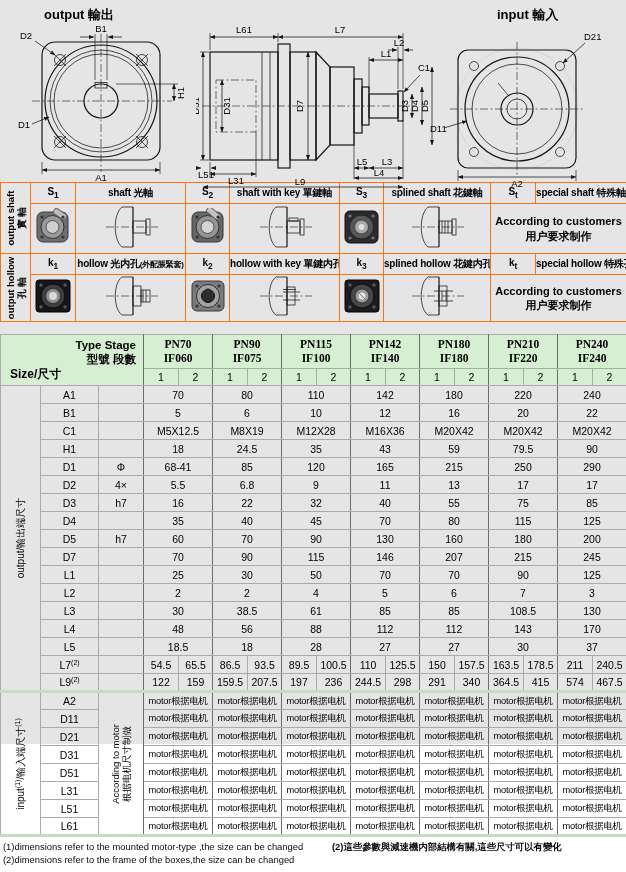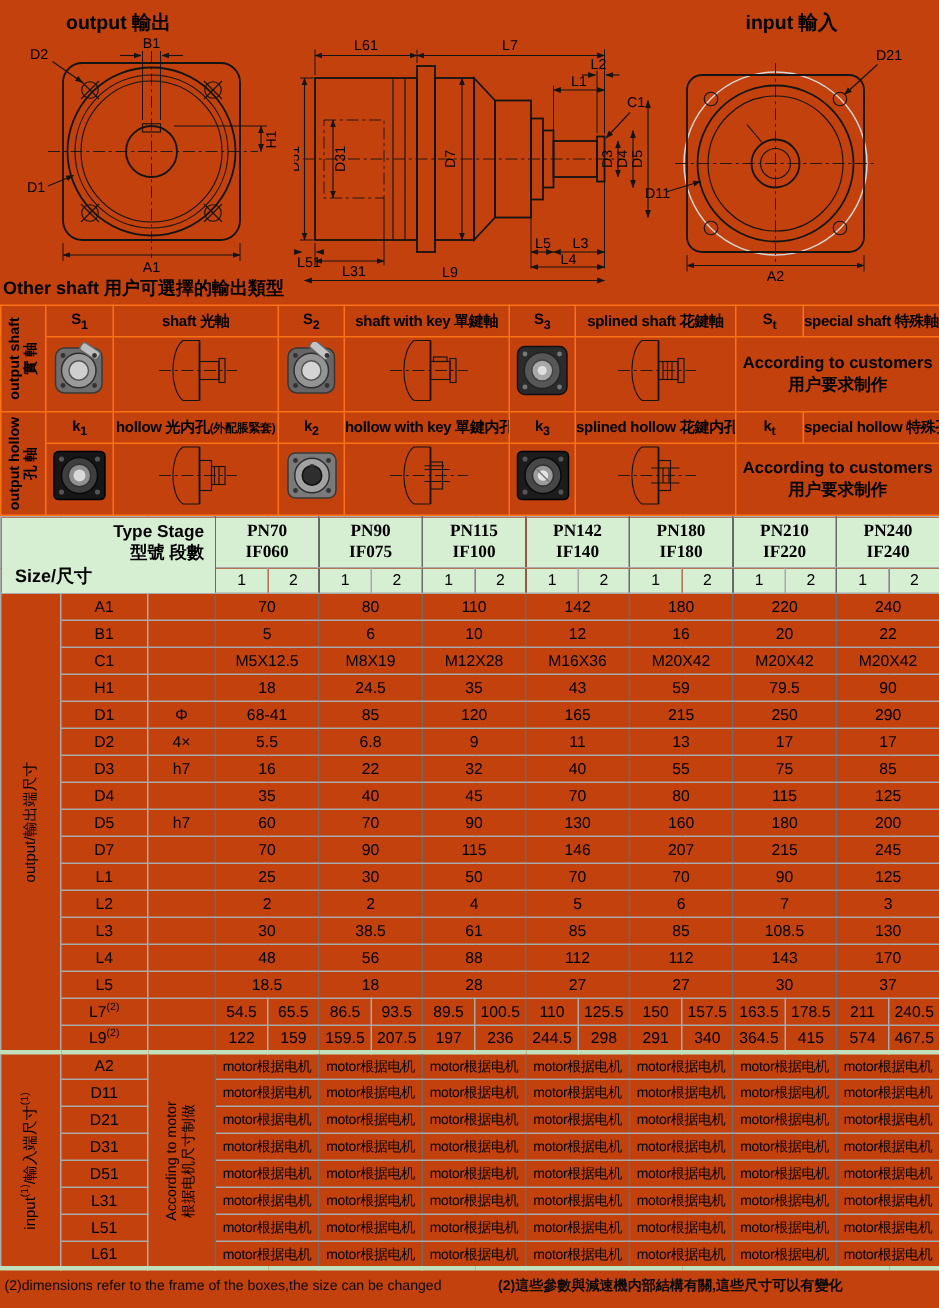--- a/index.html
+++ b/index.html
@@ -1,19 +1,19 @@
 <!DOCTYPE html>
 <html style="--green: #d6efd2;"><head>
 <meta charset="utf-8">
 <style>
   :root{ --green:#d6efd2; }
   *{margin:0;padding:0;box-sizing:border-box;}
   html,body{width:626px;height:872px;}
   body{font-family:"Liberation Sans","DejaVu Sans",sans-serif;background:#fff;color:#000;overflow:hidden;}
-  .page{position:relative;width:626px;height:872px;background:#c2410c;}
+  .page{position:relative;width:626px;height:744px;background:#e5e5e5;}
 
   
   .drawings{position:relative;height:182px;}
   .dwg{position:absolute;}
   .dwg-title{position:absolute;font-size:13px;font-weight:bold;white-space:nowrap;}
   #t-output{left:44px;top:6px;}
   #t-input{left:497px;top:6px;}
   svg text{font-size:9.5px;fill:#000;font-family:"Liberation Sans","DejaVu Sans",sans-serif;}
   .ol{fill:none;stroke:#141414;stroke-width:1.2;}
   .th{fill:none;stroke:#141414;stroke-width:.75;}
@@ -31,21 +31,21 @@
   .shaft tr.pic td{height:50px;}
   .shaft tr.pic2 td{height:47px;}
   .tiny{font-size:8px;}
   .note-cell{font-weight:bold;font-size:11px;line-height:1.3;margin-left:17px;}
   .vcell{position:relative;}
   .vtext{position:absolute;top:50%;left:50%;transform:translate(-50%,-50%) rotate(-90deg);white-space:nowrap;font-size:10px;line-height:1.2;}
   .vtext.two div{white-space:nowrap;text-align:center;}
   .svlab .vtext{font-size:9.5px;font-weight:bold;}
 
   
-  .spec{width:626px;margin-top:0;border:1.5px solid #5a5a5a;border-bottom:3px solid #bfe0ba;}
+  .spec{width:626px;margin-top:12px;border:1.5px solid #5a5a5a;border-bottom:3px solid #bfe0ba;}
   .spec th,.spec td{border:1px solid #aaaaaa;text-align:center;vertical-align:middle;font-size:10.5px;padding:0;overflow:hidden;white-space:nowrap;}
   .spec thead th{background:var(--green);}
   .spec thead tr.models th{height:34px;}
   .model div{font-weight:bold;font-size:11.5px;line-height:1.2;font-family:Liberation Serif, serif;}
   .spec tr.stages th{height:17px;font-size:10.5px;font-weight:normal;}
   .spec tbody tr{height:18px;}
   .g{border-right-color:#6b6b6b !important;}
   .sym{border-right-color:#6b6b6b !important;}
   .corner{position:relative;background-color:var(--green);
     background-image:linear-gradient(to bottom right,transparent calc(50% - .7px),#7b7b7b calc(50% - .7px) calc(50% + .7px),transparent calc(50% + .7px));}
@@ -207,21 +207,20 @@
       <line class="de" x1="157" y1="17" x2="135" y2="37"></line>
       <text x="2" y="106">D11</text>
       <line class="de" x1="16" y1="102" x2="39" y2="95"></line>
       <line class="ex" x1="30" y1="144" x2="30" y2="155"></line>
       <line class="ex" x1="148" y1="144" x2="148" y2="155"></line>
       <line class="dim" x1="30" y1="151" x2="148" y2="151"></line>
       <text x="89" y="161" text-anchor="middle">A2</text>
     </svg>
   </div>
 
-  <div class="shaft-title">Other shaft  用户可選擇的輸出類型</div>
 
   <table class="shaft">
     <colgroup>
       <col style="width:30px">
         <col style="width:45px">
         <col style="width:110px">
         <col style="width:44px">
       <col style="width:110px">
         <col style="width:44px">
         <col style="width:107px">
@@ -790,20 +789,21 @@
           <td class="val g" colspan="2">motor根据电机</td>
           <td class="val g" colspan="2">motor根据电机</td>
           <td class="val g" colspan="2">motor根据电机</td>
           <td class="val g" colspan="2">motor根据电机</td>
         </tr>
       </tbody>
   </table>
 
   <div class="foot">
     <div class="en">
+      <div>(1)dimensions refer to the mounted motor-type ,the size can be changed</div>
       <div>(2)dimensions refer to the frame of the boxes,the size can be changed</div>
     </div>
     <div class="zh">
       <div>(2)這些參數與減速機内部結構有關,這些尺寸可以有變化</div>
     </div>
   </div>
 
 </div>
 
 </body></html>

